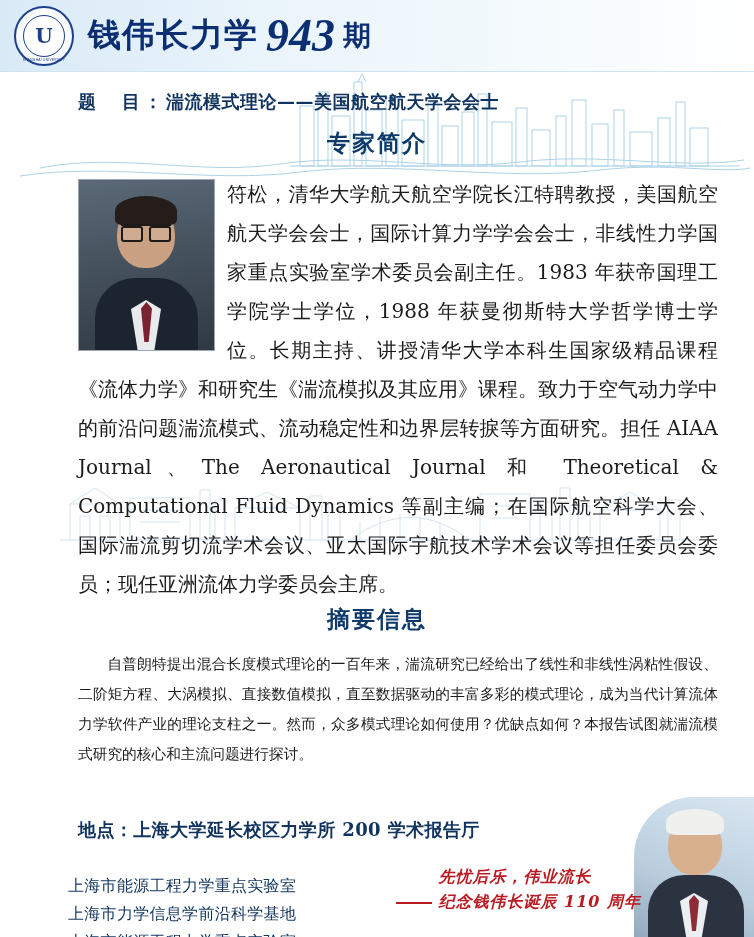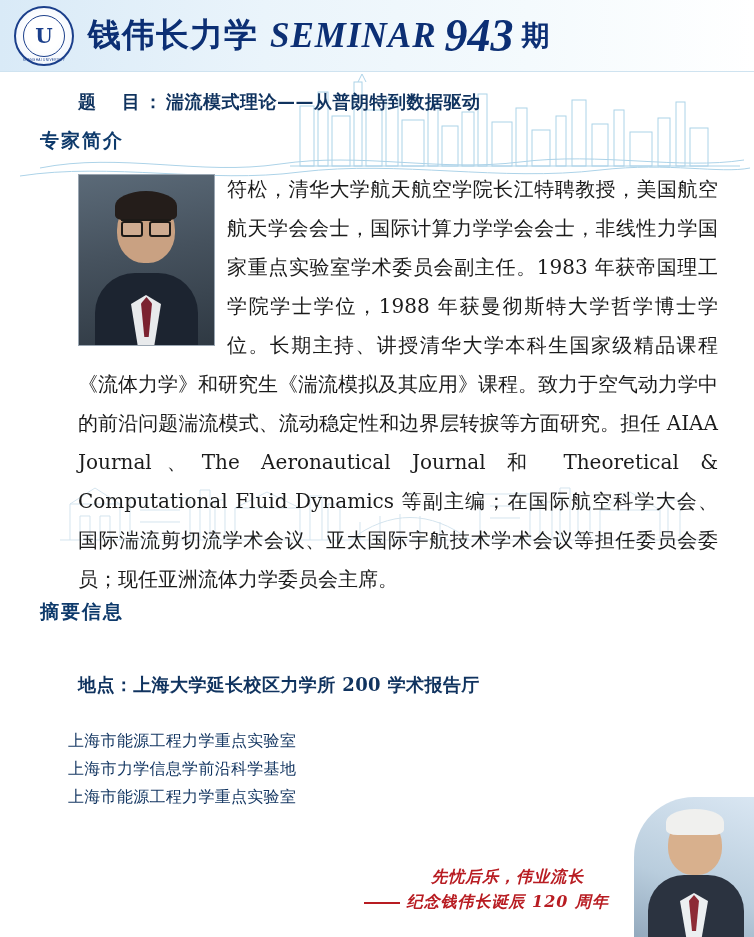--- a/index.html
+++ b/index.html
@@ -129,28 +129,28 @@
     font-weight: bold;
     margin-bottom: 14px;
     letter-spacing: 0.5px;
   }
   .info-label {
     letter-spacing: 4px;
   }
 
   
   .section-title {
-    font-family: "DejaVu Serif", serif;
-    font-size: 19px;
+    text-align: center;
+    font-family: "DejaVu Serif", serif;
+    font-size: 23px;
     font-weight: bold;
     color: #0e3a6b;
     letter-spacing: 2px;
     position: relative;
     z-index: 3;
-    margin-left: 40px;
   }
   .section-title.expert { margin-top: 8px; }
   .section-title.abstract { margin-top: 0; }
 
   
   .bio {
     position: relative;
     margin: 16px 36px 0 78px;
     z-index: 3;
   }
@@ -347,23 +347,23 @@
     left: 55px;
     bottom: 6px;
     width: 10px;
     height: 36px;
     background: #8d2b36;
     clip-path: polygon(50% 0, 100% 16%, 70% 100%, 30% 100%, 0 16%);
   }
 
   .slogan {
     position: absolute;
-    right: 145px;
+    right: 113px;
     bottom: 24px;
-    text-align: center;
+    text-align: left;
     z-index: 4;
   }
   .slogan .s1 {
     font-family: "DejaVu Serif", serif;
     font-style: italic;
     font-weight: bold;
     font-size: 16px;
     color: #b81c22;
     letter-spacing: 1px;
   }
@@ -394,21 +394,20 @@
 
 <div class="poster">
 
   <div class="header">
     <div class="logo">
       <div class="logo-inner">U</div>
       <div class="logo-text">SHANGHAI UNIVERSITY</div>
     </div>
     <div class="header-title">
       <span class="title-cn">钱伟长力学</span>
-      <span class="title-en">SEMINAR</span>
       <span class="title-num">943</span>
       <span class="title-qi">期</span>
     </div>
   </div>
 
   <svg class="skyline" viewBox="0 0 754 110" preserveAspectRatio="none">
     <g stroke="#9ecbe4" stroke-width="1" fill="none">
       <rect x="300" y="34" width="14" height="60"></rect>
       <rect x="318" y="20" width="10" height="74"></rect>
       <rect x="332" y="44" width="18" height="50"></rect>
@@ -433,21 +432,21 @@
       <rect x="676" y="30" width="9" height="64"></rect>
       <rect x="690" y="56" width="18" height="38"></rect>
       <line x1="290" y1="94" x2="740" y2="94"></line>
       <path d="M40 96 C 120 80, 200 104, 280 92 C 360 80, 440 100, 520 90 C 600 80, 680 98, 744 88"></path>
       <path d="M20 104 C 110 90, 210 112, 300 100 C 400 88, 500 110, 600 98 C 670 90, 720 102, 750 96"></path>
     </g>
   </svg>
 
   <div class="topinfo">
     <div class="info-line">
-      <span class="info-label">题　目：</span><span>湍流模式理论——从普朗特到数据驱动</span>
+      <span class="info-label">题　目：</span><span>湍流模式理论——美国航空航天学会会士</span>
     </div>
   </div>
 
   <div class="section-title expert">专家简介</div>
 
   <div class="bio">
     <div class="photo">
       <div class="body"></div>
       <div class="shirt"></div>
       <div class="tie"></div>
@@ -473,20 +472,23 @@
       <path d="M420 70 L420 24 L470 24 L470 70 M430 36 h30 M430 48 h30"></path>
       <path d="M480 70 L480 32 L492 32 L492 70 M500 70 L500 18 L510 18 L510 70 M518 70 L518 36 L530 36 L530 70"></path>
       <path d="M540 70 L540 40 L600 40 L600 70 M540 40 L570 22 L600 40"></path>
       <path d="M608 70 L608 30 L620 30 L620 70"></path>
       <line x1="0" y1="70" x2="640" y2="70"></line>
     </g>
   </svg>
 
   <div class="section-title abstract">摘要信息</div>
 
+  <div class="abstract-wrap">
+    <div class="abstract-text">自普朗特提出混合长度模式理论的一百年来，湍流研究已经给出了线性和非线性涡粘性假设、二阶矩方程、大涡模拟、直接数值模拟，直至数据驱动的丰富多彩的模式理论，成为当代计算流体力学软件产业的理论支柱之一。然而，众多模式理论如何使用？优缺点如何？本报告试图就湍流模式研究的核心和主流问题进行探讨。</div>
+  </div>
 
   <div class="whenwhere">
     <div class="ww-line">
       <span>地点：</span><span>上海大学延长校区力学所 200 学术报告厅</span>
     </div>
   </div>
 
   <div class="organizers">
     <div class="org-line">上海市能源工程力学重点实验室</div>
     <div class="org-line">上海市力学信息学前沿科学基地</div>
@@ -497,16 +499,16 @@
     <div class="fp-bg"></div>
     <div class="fp-body"></div>
     <div class="fp-shirt"></div>
     <div class="fp-tie"></div>
     <div class="fp-head"></div>
     <div class="fp-hair"></div>
   </div>
 
   <div class="slogan">
     <div class="s1">先忧后乐，伟业流长</div>
-    <div class="s2">纪念钱伟长诞辰 120 周年</div>
+    <div class="s2">纪念钱伟长诞辰 110 周年</div>
   </div>
 
 </div>
 
 </body></html>

